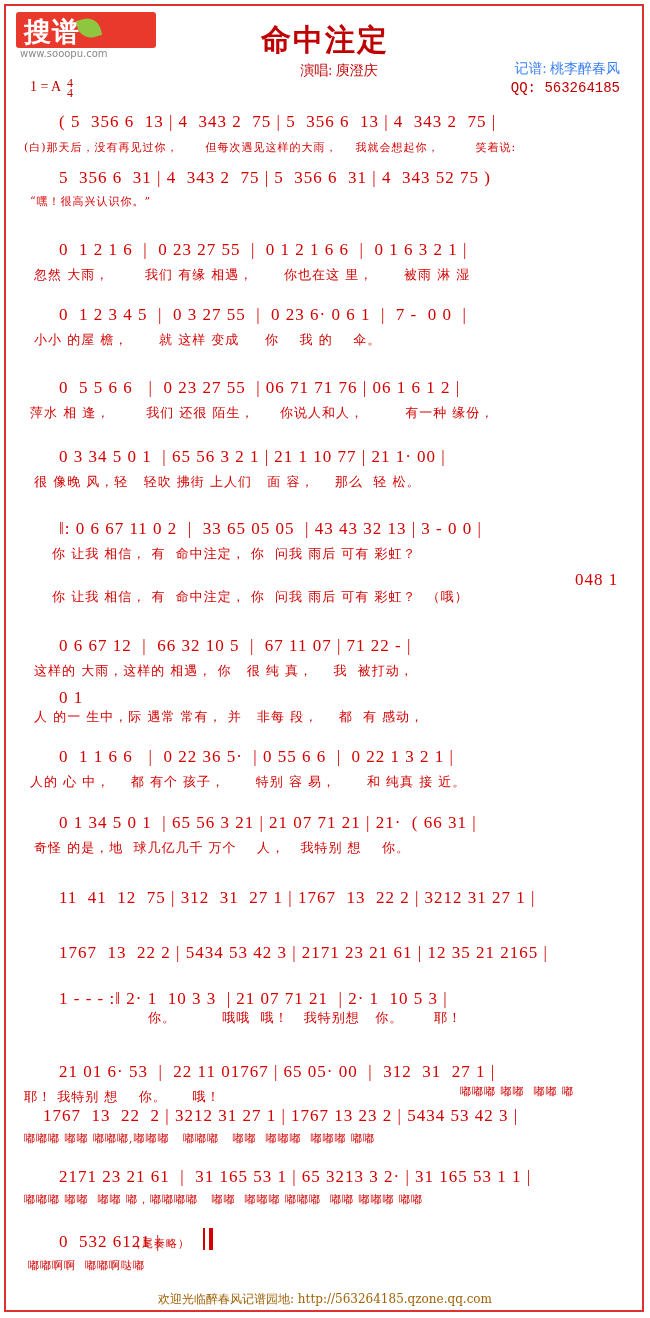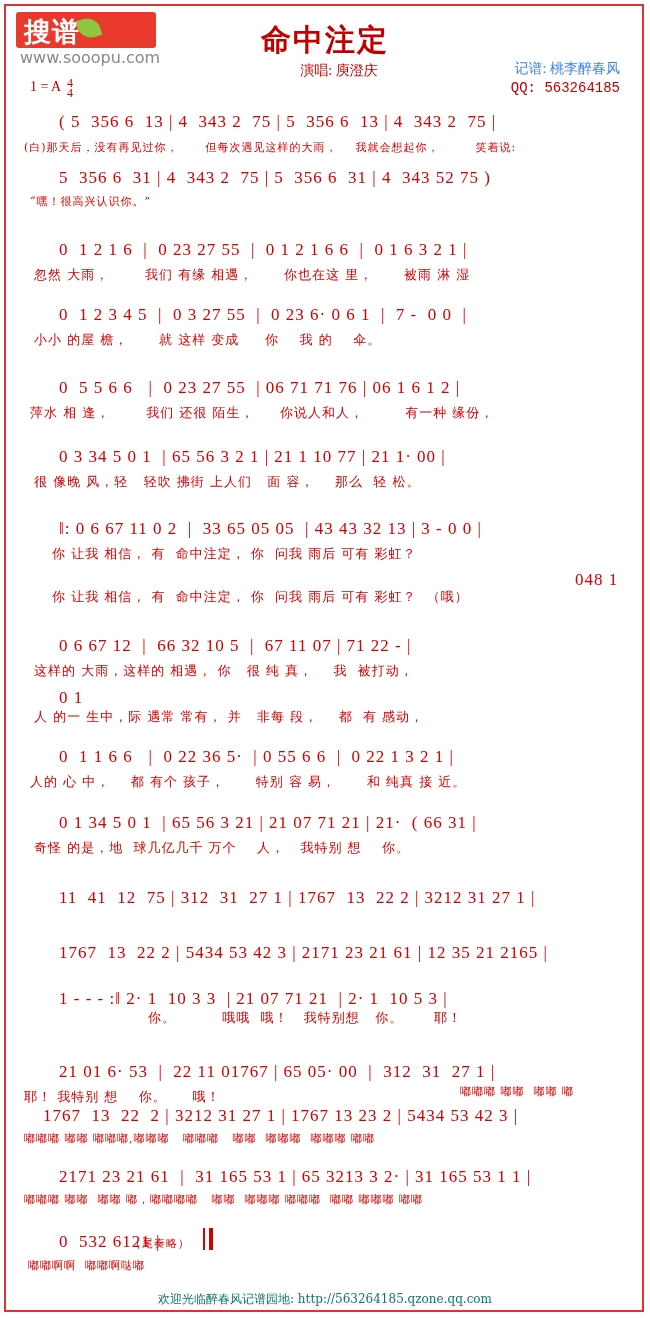--- a/index.html
+++ b/index.html
@@ -36,21 +36,21 @@
   }
   .logo-leaf {
     position:absolute; left:62px; top:6px;
     width:22px; height:20px;
     background:#8ec63f;
     border-radius:0 14px 0 14px;
     transform:rotate(-15deg);
   }
   .logo-url {
     position:absolute; left:4px; top:36px;
-    font-size:16px; color:#888;
+    font-size:10px; color:#888;
     font-family:"DejaVu Sans", sans-serif;
   }
   .title {
     position:absolute; left:0; top:20px; width:650px;
     text-align:center;
     font-size:30px; font-weight:bold; color:#c00000;
     font-family:"DejaVu Serif", serif;
     letter-spacing:2px;
   }
   .singer {
@@ -99,21 +99,21 @@
     font-family:"DejaVu Serif", serif;
     font-size:13px;
     letter-spacing:1px;
   }
   .small {
     font-size:11px;
   }
   .footer {
     position:absolute; left:0; bottom:10px; width:650px;
     text-align:center;
-    font-size:12px; color:#0f766e;
+    font-size:12px; color:#a16207;
     font-family:"DejaVu Serif", serif;
   }
   .bar {
     position:absolute;
     width:2px; background:#d40000;
   }
 </style>
 </head>
 <body>
 

